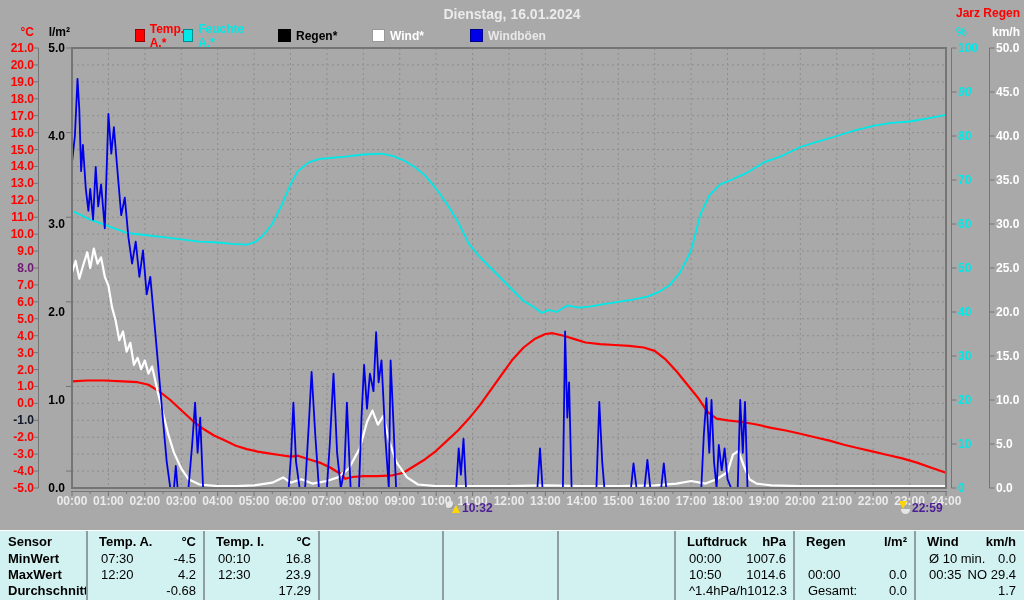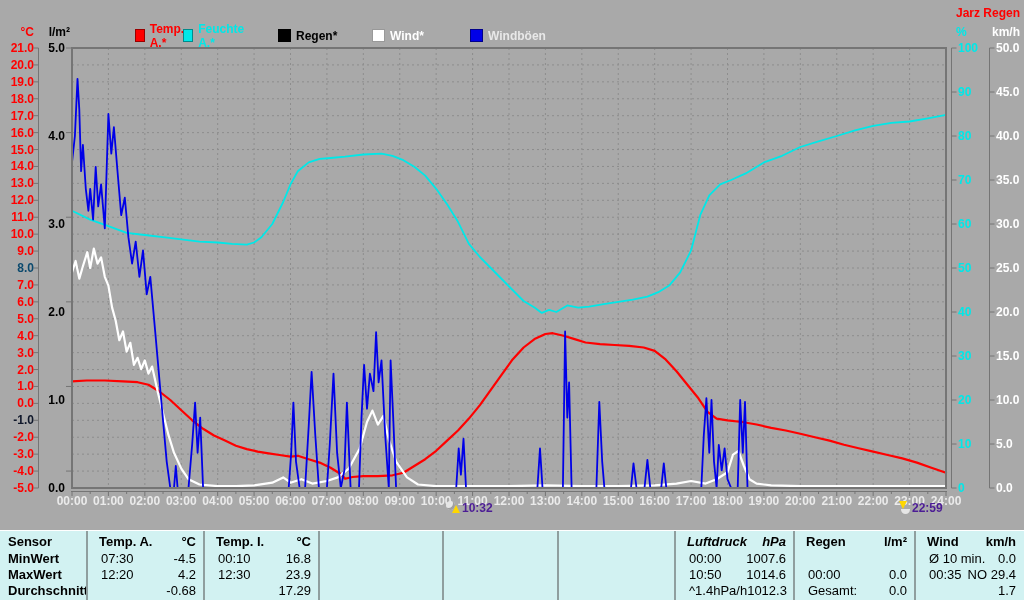--- a/index.html
+++ b/index.html
@@ -26,20 +26,21 @@
   .dome{width:9px;height:5px;border-radius:0 0 5px 5px;background:#e6e6e6;margin:8px 2px 0 -7px;}
   #table{top:530px;left:0;width:1024px;height:69px;background:#d2f2f2;border-top:1px solid #ffffff;}
   .tcol{position:absolute;top:0;height:69px;}
   .tsep{position:absolute;top:0;width:2px;height:69px;background:#8f9f9f;}
   .trow{position:absolute;left:0;width:100%;height:16px;font-size:13px;color:#000;display:flex;justify-content:space-between;box-sizing:border-box;}
 </style>
 </head>
 <body>
 <div id="stage">
 
+  <div class="abs" id="title">Dienstag, 16.01.2024</div>
   <div class="abs" id="author">Jarz Regen</div>
 
   <div class="abs unit" id="unit-c">°C</div>
   <div class="abs unit" id="unit-lm">l/m²</div>
   <div class="abs unit" id="unit-pct">%</div>
   <div class="abs unit" id="unit-kmh">km/h</div>
 
   <div class="abs" id="legend">
       <div class="abs legend-item" style="left: 87px; padding-left: 48px;">
         <span class="legend-swatch" style="background: rgb(255, 0, 0);"></span>
@@ -256,42 +257,42 @@
       <div class="abs tick" style="left: 2px; top: 91.7692px; width: 32px; text-align: right; color: rgb(255, 0, 0);">18.0</div>
       <div class="abs tick" style="left: 2px; top: 108.692px; width: 32px; text-align: right; color: rgb(255, 0, 0);">17.0</div>
       <div class="abs tick" style="left: 2px; top: 125.615px; width: 32px; text-align: right; color: rgb(255, 0, 0);">16.0</div>
       <div class="abs tick" style="left: 2px; top: 142.538px; width: 32px; text-align: right; color: rgb(255, 0, 0);">15.0</div>
       <div class="abs tick" style="left: 2px; top: 159.462px; width: 32px; text-align: right; color: rgb(255, 0, 0);">14.0</div>
       <div class="abs tick" style="left: 2px; top: 176.385px; width: 32px; text-align: right; color: rgb(255, 0, 0);">13.0</div>
       <div class="abs tick" style="left: 2px; top: 193.308px; width: 32px; text-align: right; color: rgb(255, 0, 0);">12.0</div>
       <div class="abs tick" style="left: 2px; top: 210.231px; width: 32px; text-align: right; color: rgb(255, 0, 0);">11.0</div>
       <div class="abs tick" style="left: 2px; top: 227.154px; width: 32px; text-align: right; color: rgb(255, 0, 0);">10.0</div>
       <div class="abs tick" style="left: 2px; top: 244.077px; width: 32px; text-align: right; color: rgb(255, 0, 0);">9.0</div>
-      <div class="abs tick" style="left: 2px; top: 261px; width: 32px; text-align: right; color: #0c4a6e;">8.0</div>
+      <div class="abs tick" style="left: 2px; top: 261px; width: 32px; text-align: right; color: #701a75;">8.0</div>
       <div class="abs tick" style="left: 2px; top: 277.923px; width: 32px; text-align: right; color: rgb(255, 0, 0);">7.0</div>
       <div class="abs tick" style="left: 2px; top: 294.846px; width: 32px; text-align: right; color: rgb(255, 0, 0);">6.0</div>
       <div class="abs tick" style="left: 2px; top: 311.769px; width: 32px; text-align: right; color: rgb(255, 0, 0);">5.0</div>
       <div class="abs tick" style="left: 2px; top: 328.692px; width: 32px; text-align: right; color: rgb(255, 0, 0);">4.0</div>
       <div class="abs tick" style="left: 2px; top: 345.615px; width: 32px; text-align: right; color: rgb(255, 0, 0);">3.0</div>
       <div class="abs tick" style="left: 2px; top: 362.538px; width: 32px; text-align: right; color: rgb(255, 0, 0);">2.0</div>
       <div class="abs tick" style="left: 2px; top: 379.462px; width: 32px; text-align: right; color: rgb(255, 0, 0);">1.0</div>
       <div class="abs tick" style="left: 2px; top: 396.385px; width: 32px; text-align: right; color: rgb(255, 0, 0);">0.0</div>
       <div class="abs tick" style="left: 2px; top: 413.308px; width: 32px; text-align: right; color: #0f172a;">-1.0</div>
       <div class="abs tick" style="left: 2px; top: 430.231px; width: 32px; text-align: right; color: rgb(255, 0, 0);">-2.0</div>
       <div class="abs tick" style="left: 2px; top: 447.154px; width: 32px; text-align: right; color: rgb(255, 0, 0);">-3.0</div>
       <div class="abs tick" style="left: 2px; top: 464.077px; width: 32px; text-align: right; color: rgb(255, 0, 0);">-4.0</div>
       <div class="abs tick" style="left: 2px; top: 481px; width: 32px; text-align: right; color: rgb(255, 0, 0);">-5.0</div>
       <div class="abs tick" style="left: 34px; top: 41px; width: 31px; text-align: right; color: rgb(0, 0, 0);">5.0</div>
       <div class="abs tick" style="left: 34px; top: 129px; width: 31px; text-align: right; color: rgb(0, 0, 0);">4.0</div>
       <div class="abs tick" style="left: 34px; top: 217px; width: 31px; text-align: right; color: rgb(0, 0, 0);">3.0</div>
       <div class="abs tick" style="left: 34px; top: 305px; width: 31px; text-align: right; color: rgb(0, 0, 0);">2.0</div>
       <div class="abs tick" style="left: 34px; top: 393px; width: 31px; text-align: right; color: rgb(0, 0, 0);">1.0</div>
       <div class="abs tick" style="left: 34px; top: 481px; width: 31px; text-align: right; color: rgb(0, 0, 0);">0.0</div>
       <div class="abs tick" style="left: 958px; top: 41px; width: 34px; text-align: left; color: rgb(0, 232, 232);">100</div>
-      <div class="abs tick" style="left: 958px; top: 85px; width: 34px; text-align: left; color: rgb(0, 232, 232);">90</div>
+      <div class="abs tick" style="left: 958px; top: 85px; width: 34px; text-align: left; color: rgb(0, 232, 232); font-style: italic;">90</div>
       <div class="abs tick" style="left: 958px; top: 129px; width: 34px; text-align: left; color: rgb(0, 232, 232);">80</div>
       <div class="abs tick" style="left: 958px; top: 173px; width: 34px; text-align: left; color: rgb(0, 232, 232);">70</div>
       <div class="abs tick" style="left: 958px; top: 217px; width: 34px; text-align: left; color: rgb(0, 232, 232);">60</div>
       <div class="abs tick" style="left: 958px; top: 261px; width: 34px; text-align: left; color: rgb(0, 232, 232);">50</div>
       <div class="abs tick" style="left: 958px; top: 305px; width: 34px; text-align: left; color: rgb(0, 232, 232);">40</div>
       <div class="abs tick" style="left: 958px; top: 349px; width: 34px; text-align: left; color: rgb(0, 232, 232);">30</div>
       <div class="abs tick" style="left: 958px; top: 393px; width: 34px; text-align: left; color: rgb(0, 232, 232);">20</div>
       <div class="abs tick" style="left: 958px; top: 437px; width: 34px; text-align: left; color: rgb(0, 232, 232);">10</div>
       <div class="abs tick" style="left: 958px; top: 481px; width: 34px; text-align: left; color: rgb(0, 232, 232);">0</div>
       <div class="abs tick" style="left: 996px; top: 41px; width: 34px; text-align: left; color: rgb(255, 255, 255);">50.0</div>
@@ -432,21 +433,21 @@
         <div class="trow" style="top: 36px; padding: 0px 8px 0px 14px;">
           <span></span>
           <span></span>
         </div>
         <div class="trow" style="top: 52px; padding: 0px 8px 0px 14px;">
           <span></span>
           <span></span>
         </div>
       </div>
       <div class="tcol" style="left: 675px; width: 119px;">
-        <div class="trow b" style="top: 3px; padding: 0px 8px 0px 12px; font-style: italic;">
+        <div class="trow b" style="top: 3px; padding: 0px 8px 0px 12px;">
           <span>Luftdruck</span>
           <span>hPa</span>
         </div>
         <div class="trow" style="top: 20px; padding: 0px 8px 0px 14px;">
           <span>00:00</span>
           <span>1007.6</span>
         </div>
         <div class="trow" style="top: 36px; padding: 0px 8px 0px 14px;">
           <span>10:50</span>
           <span>1014.6</span>

